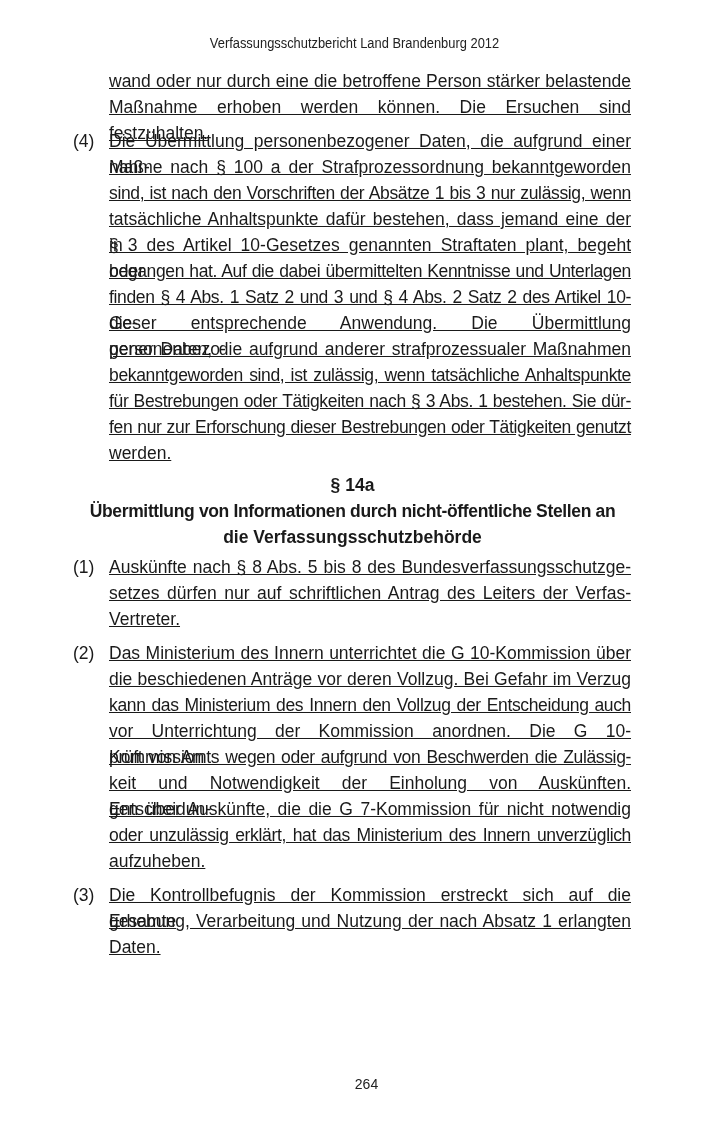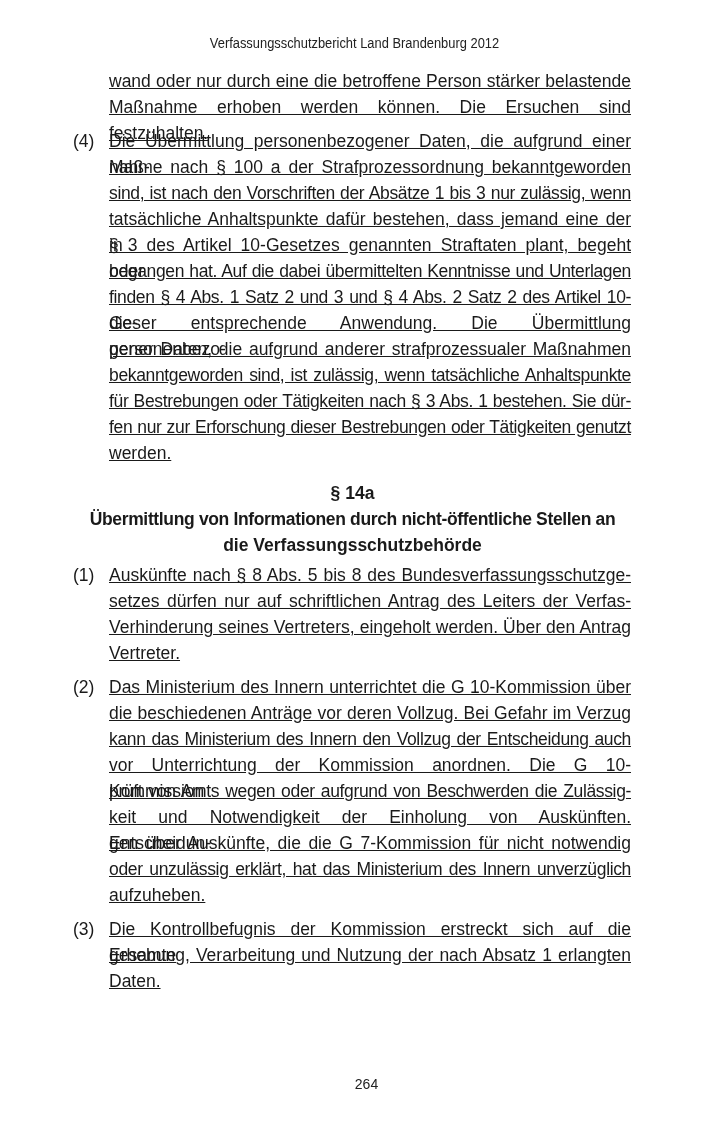--- a/index.html
+++ b/index.html
@@ -35,21 +35,21 @@
     .num {
       position: absolute; left: -36px; top: 0;
       font-size: 17.5px;
     }
     .para-gap { height: 8px; }
     .heading {
       text-align: center; font-weight: bold;
       font-size: 17.5px; line-height: 26px;
       width: 709px; margin-left: -2px;
     }
-    .heading-block { margin-top: 14px; margin-bottom: 4px; }
+    .heading-block { margin-top: 6px; margin-bottom: 4px; }
     .narrow { letter-spacing: -0.35px; }
     .page-number {
       position: absolute; top: 1076px; left: 12px; width: 709px;
       text-align: center; font-size: 14px; color: #222;
     }
   </style>
 </head>
 <body>
 
 <div class="running-header">Verfassungsschutzbericht Land Brandenburg 2012</div>
@@ -117,23 +117,20 @@
   </div>
 
   <div>
     <div class="line">
       <span class="num">(1)</span>
       <span class="fit">Auskünfte nach § 8 Abs. 5 bis 8 des Bundesverfassungsschutzge-</span>
     </div>
     <div class="line">
         <span class="fit">setzes dürfen nur auf schriftlichen Antrag des Leiters der Verfas-</span>
       </div>
-    <div class="line">
-        <span class="fit">Verhinderung seines Vertreters, eingeholt werden. Über den Antrag</span>
-      </div>
     <div class="line last">
         <span class="fit">Vertreter.</span>
       </div>
   </div>
 
   <div class="para-gap"></div>
 
   <div>
     <div class="line">
       <span class="num">(2)</span>

